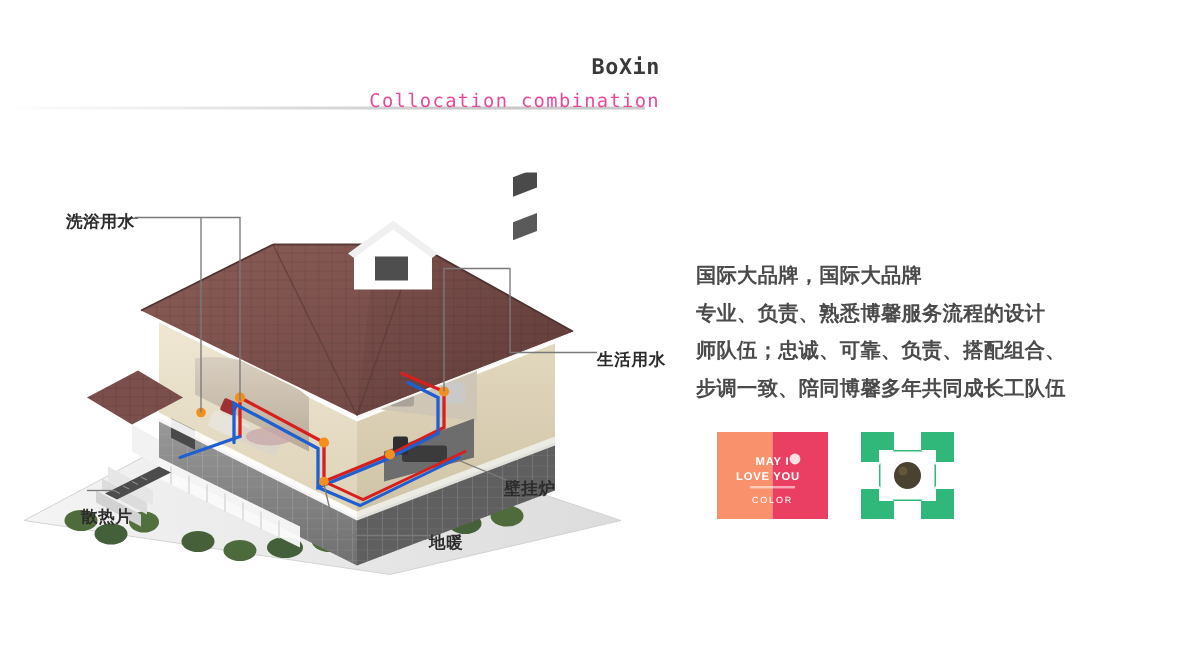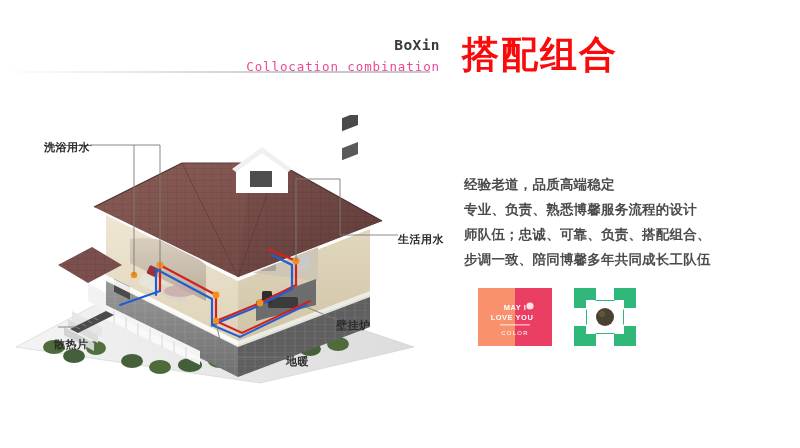--- a/index.html
+++ b/index.html
@@ -79,21 +79,20 @@
 
   <div class="header">
 
     <div class="hdr-rule"></div>
 
     <div class="hdr-en">
       <div class="hdr-brand">BoXin</div>
       <div class="hdr-sub">Collocation combination</div>
     </div>
 
-    <div class="hdr-cn">搭配组合</div>
   </div>
 
   <div class="illus">
     <svg width="440" height="275" viewBox="0 0 440 275">
       <defs>
         <linearGradient id="roofL" x1="0" y1="0" x2="1" y2="1">
           <stop offset="0" stop-color="#8a5c57"></stop>
             <stop offset="1" stop-color="#6b4440"></stop>
         </linearGradient>
         <linearGradient id="roofR" x1="0" y1="0" x2="1" y2="1">
@@ -280,21 +279,21 @@
     <div class="lead h" style="left:388px; top:120px; width:0;"></div>
   </div>
 
   <div class="callout cl-1">洗浴用水</div>
   <div class="callout cl-2">生活用水</div>
   <div class="callout cl-3">散热片</div>
   <div class="callout cl-4">壁挂炉</div>
   <div class="callout cl-5">地暖</div>
 
   <div class="copy">
-    <p>经验老道，品质高端稳定</p>
+    <p>国际大品牌，国际大品牌</p>
     <p>专业、负责、熟悉博馨服务流程的设计</p>
     <p>师队伍；忠诚、可靠、负责、搭配组合、</p>
     <p>步调一致、陪同博馨多年共同成长工队伍</p>
   </div>
 
   <div class="cards">
 
     <div class="card card-1">
       <svg width="74" height="58" viewBox="0 0 74 58">
         <rect x="0" y="0" width="37" height="58" fill="#f8916c"></rect>

